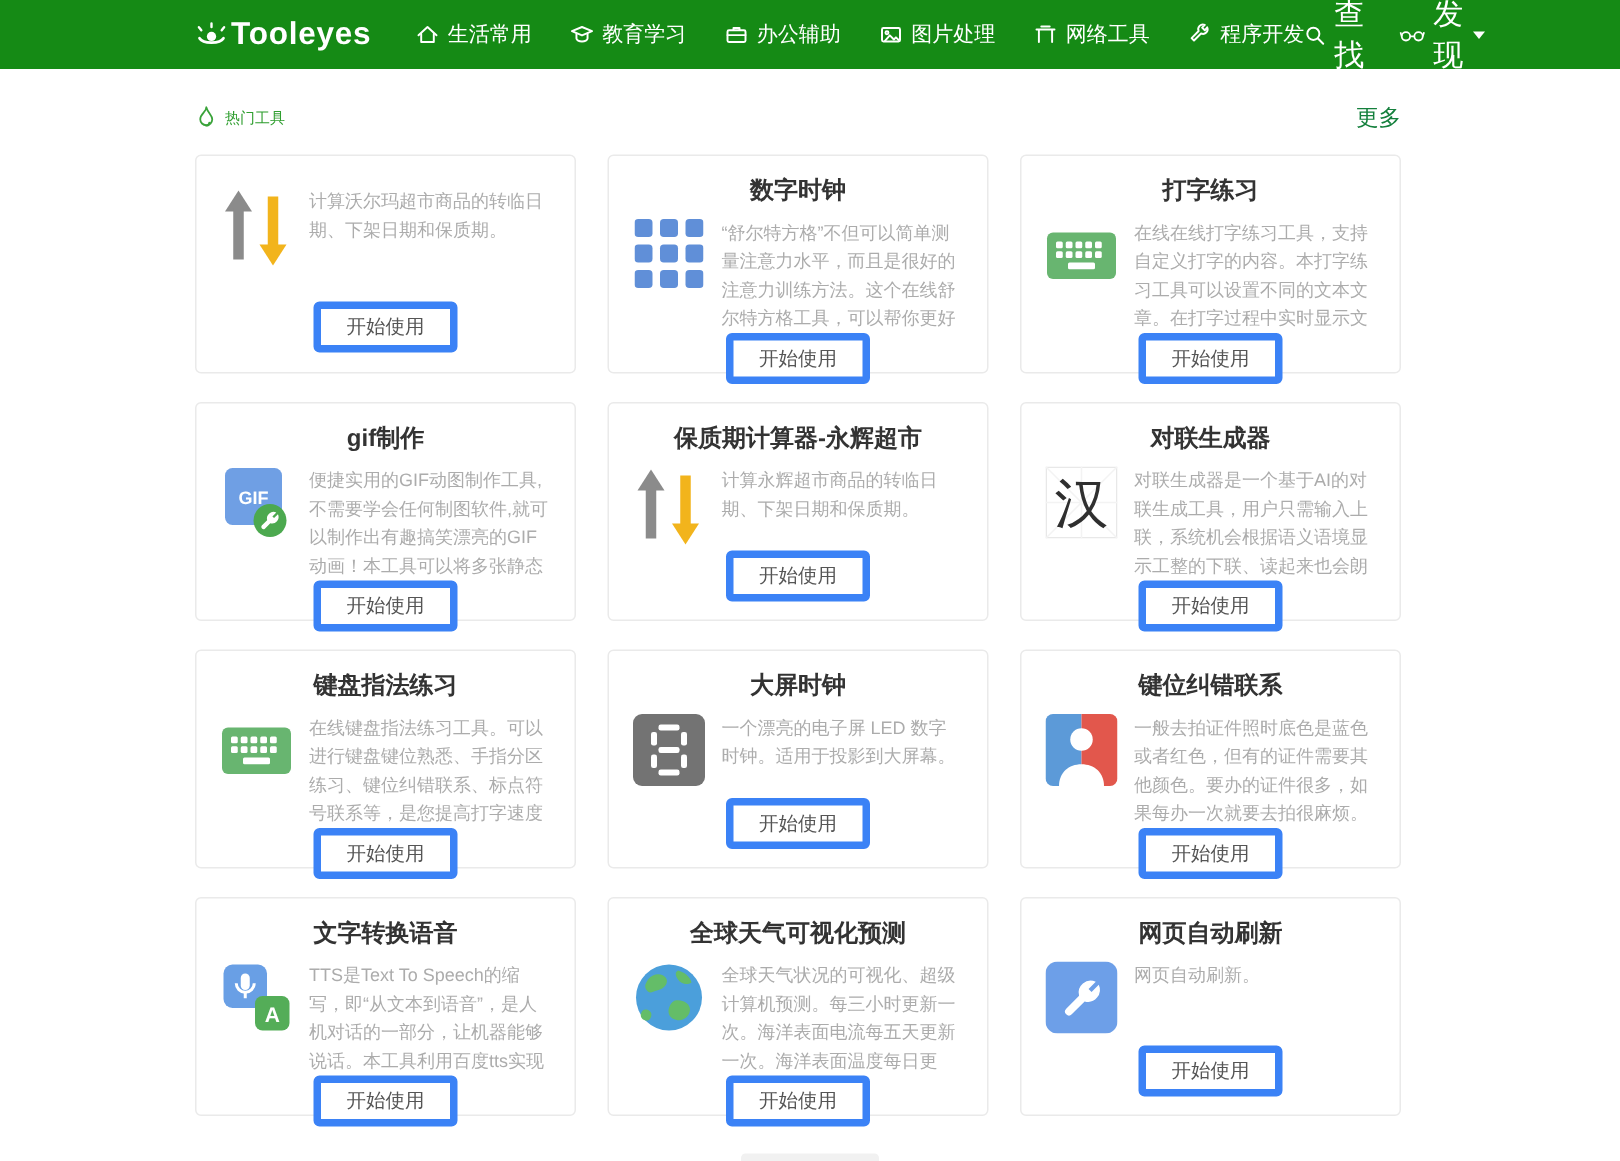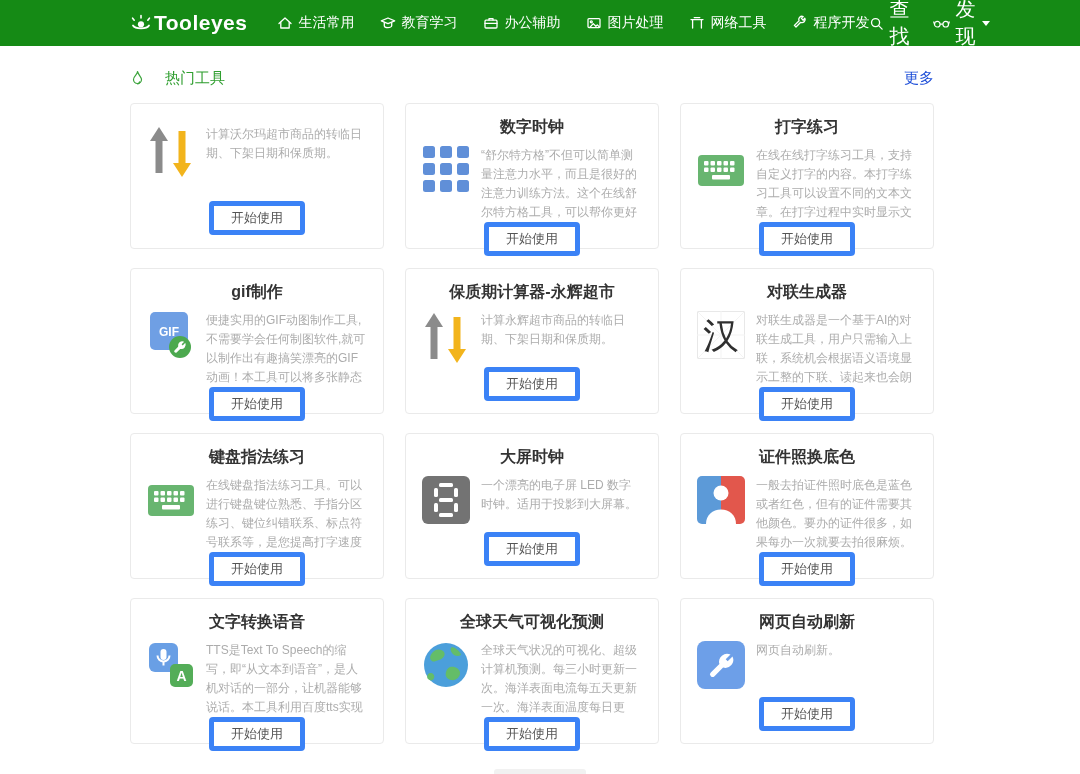--- a/index.html
+++ b/index.html
@@ -15,22 +15,22 @@
   .nav-item { display:flex; align-items:center; gap:5px; color:#fff; text-decoration:none; cursor:pointer; white-space:nowrap; }
   .nav-icon, .h-icon { display:inline-flex; align-items:center; }
   .topbar-right { margin-left:auto; display:flex; align-items:center; gap:24px; font-size:20px; }
   .h-btn { display:flex; align-items:center; gap:5px; cursor:pointer; }
   .caret { width:0; height:0; border-left:4px solid transparent; border-right:4px solid transparent;
     border-top:5px solid #fff; margin-left:2px; }
 
   
   .main-wrap { width:804px; margin-left:130px; }
   .section-bar { margin-top:23px; display:flex; align-items:center; }
-  .section-title { display:flex; align-items:center; gap:20px; font-size:15px; color:#2f9e2f; }
-  .more-link { margin-left:auto; font-size:15px; color:#1d4ed8; text-decoration:none; cursor:pointer; }
+  .section-title { display:flex; align-items:center; gap:5px; font-size:10px; color:#2f9e2f; }
+  .more-link { margin-left:auto; font-size:15px; color:#15803d; text-decoration:none; cursor:pointer; }
 
   
   .grid { margin-top:15px; display:grid; grid-template-columns:repeat(3, 254px); gap:19px 21px; }
   .card { height:146px; background:#fff; border:1px solid #eaeaea; border-radius:4px;
     padding:13px 14px 13px; display:flex; flex-direction:column; align-items:center; }
   .card-title { font-size:16px; font-weight:bold; color:#333; white-space:nowrap; }
   .card-body { display:flex; width:100%; margin-top:8px; align-items:flex-start; gap:11px; padding:0 2px; }
   .card-icon { width:48px; min-width:48px; height:56px; display:flex; justify-content:center; align-items:flex-start; }
   .card-desc { font-size:12px; color:#acacac; line-height:19px; max-height:76px; overflow:hidden; text-align:left; }
   .start-btn { margin-top:auto; font-family:inherit; font-size:13px; color:#555; background:#fff;
@@ -296,21 +296,21 @@
               <rect x="12" y="27" width="4" height="9" rx="1.5" fill="#fff"></rect>
               <rect x="32" y="27" width="4" height="9" rx="1.5" fill="#fff"></rect>
             </svg>
           </div>
       <div class="card-desc">一个漂亮的电子屏 LED 数字时钟。适用于投影到大屏幕。</div>
     </div>
     <button class="start-btn">开始使用</button>
   </div>
 
   <div class="card">
-    <div class="card-title">证件照换底色</div>
+    <div class="card-title">键位纠错联系</div>
     <div class="card-body">
       <div class="card-icon">
             <svg width="48" height="48" viewBox="0 0 48 48">
               <defs>
                 <clipPath id="idc">
                   <rect width="48" height="48" rx="5"></rect>
                 </clipPath>
               </defs>
               <g clip-path="url(#idc)">
                 <rect width="24" height="48" fill="#5c9ad8"></rect>

